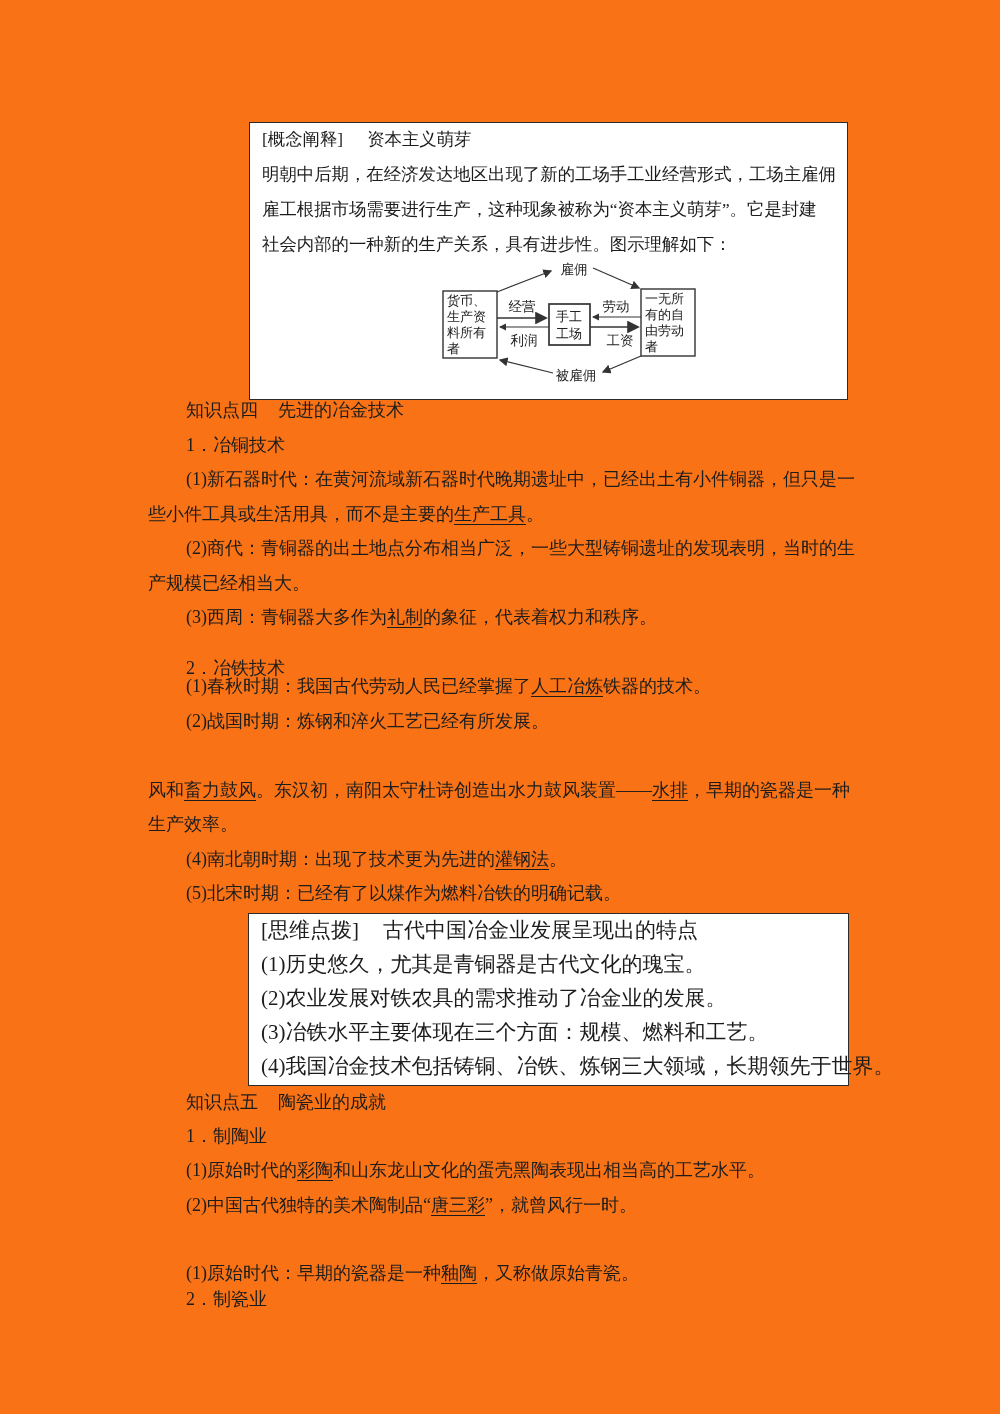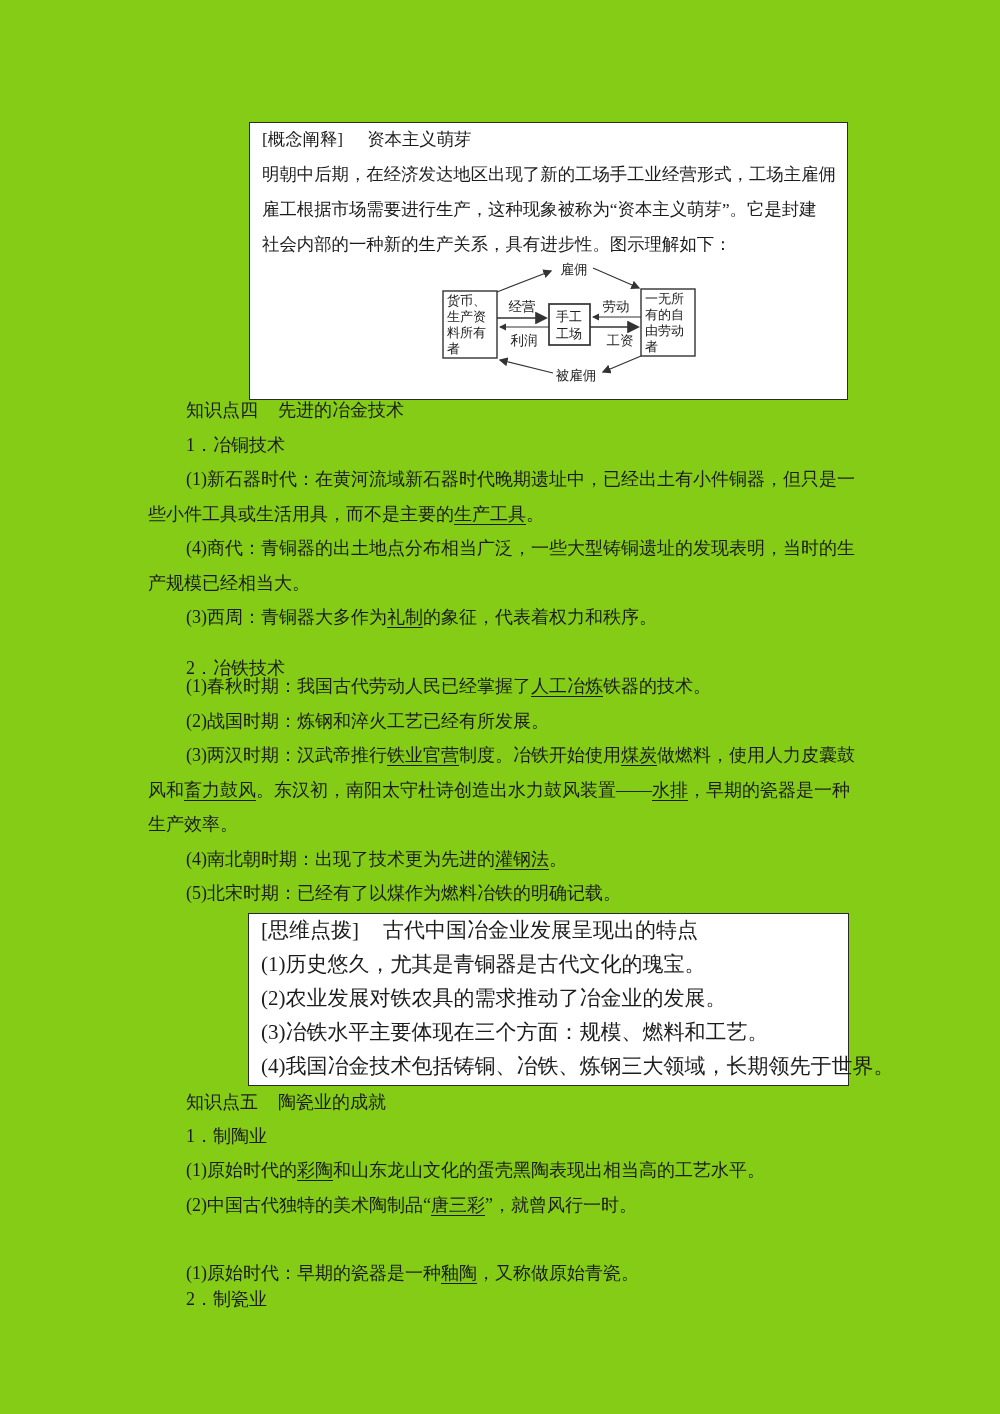--- a/index.html
+++ b/index.html
@@ -1,16 +1,16 @@
 <!DOCTYPE html>
 <html><head>
 <meta charset="utf-8">
 <style>
   html,body{margin:0;padding:0;background:#fff;}
-  .page{position:relative;width:1000px;height:1414px;background:#84cc16;
+  .page{position:relative;width:1000px;height:1414px;background:#f97316;
         font-family:"Liberation Serif","DejaVu Serif",serif;color:#1c1c1c;overflow:hidden;}
   .bl{position:absolute;left:148px;font-size:18px;line-height:22px;white-space:nowrap;}
   .ind{padding-left:38px;}
   .hgap{margin-left:20px;}
   .tgap{margin-left:24px;}
   .us{text-decoration:none;border-bottom:1.6px solid #1c1c1c;padding-bottom:0;}
   .notebox{position:absolute;border:1.7px solid #2b2b2b;background:#fff;}
   #concept-box{left:249px;top:122px;width:597px;height:276px;}
   #tip-box{left:248px;top:913px;width:599px;height:171px;}
   .bxl{position:absolute;left:12px;font-size:17.4px;line-height:22px;white-space:nowrap;}
@@ -78,29 +78,28 @@
     </svg>
   </div>
 
   <div class="bl ind" style="top:399px;">
     <span>知识点四</span><span class="hgap">先进的冶金技术</span>
   </div>
   <div class="bl ind" style="top:434px;">1．冶铜技术</div>
 
   <div class="bl ind" style="top:468px;"><span>(1)新石器时代：在黄河流域新石器时代晚期遗址中，已经出土有小件铜器，但只是一</span></div>
   <div class="bl" style="top:503px;"><span>些小件工具或生活用具，而不是主要的</span><u class="us">生产工具</u><span>。</span></div>
-  <div class="bl ind" style="top:537px;"><span>(4)商代：青铜器的出土地点分布相当广泛，一些大型铸铜遗址的发现表明，当时的生</span></div>
+  <div class="bl ind" style="top:537px;"><span>(2)商代：青铜器的出土地点分布相当广泛，一些大型铸铜遗址的发现表明，当时的生</span></div>
   <div class="bl" style="top:572px;"><span>产规模已经相当大。</span></div>
   <div class="bl ind" style="top:606px;"><span>(3)西周：青铜器大多作为</span><u class="us">礼制</u><span>的象征，代表着权力和秩序。</span></div>
 
   <div class="bl ind" style="top:657px;">2．冶铁技术</div>
 
   <div class="bl ind" style="top:675px;"><span>(1)春秋时期：我国古代劳动人民已经掌握了</span><u class="us">人工冶炼</u><span>铁器的技术。</span></div>
   <div class="bl ind" style="top:710px;"><span>(2)战国时期：炼钢和淬火工艺已经有所发展。</span></div>
-  <div class="bl ind" style="top:744px;"><span>(3)两汉时期：汉武帝推行</span><u class="us">铁业官营</u><span>制度。冶铁开始使用</span><u class="us">煤炭</u><span>做燃料，使用人力皮囊鼓</span></div>
   <div class="bl" style="top:779px;"><span>风和</span><u class="us">畜力鼓风</u><span>。东汉初，南阳太守杜诗创造出水力鼓风装置——</span><u class="us">水排</u><span>，早期的瓷器是一种</span></div>
   <div class="bl" style="top:813px;"><span>生产效率。</span></div>
   <div class="bl ind" style="top:848px;"><span>(4)南北朝时期：出现了技术更为先进的</span><u class="us">灌钢法</u><span>。</span></div>
   <div class="bl ind" style="top:882px;"><span>(5)北宋时期：已经有了以煤作为燃料冶铁的明确记载。</span></div>
 
   <div class="notebox" id="tip-box">
     <div class="bxl" style="top:5px;">
       <span>[思维点拨]</span><span class="tgap">古代中国冶金业发展呈现出的特点</span>
     </div>
     <div class="bxl" style="top:39px;">(1)历史悠久，尤其是青铜器是古代文化的瑰宝。</div>

